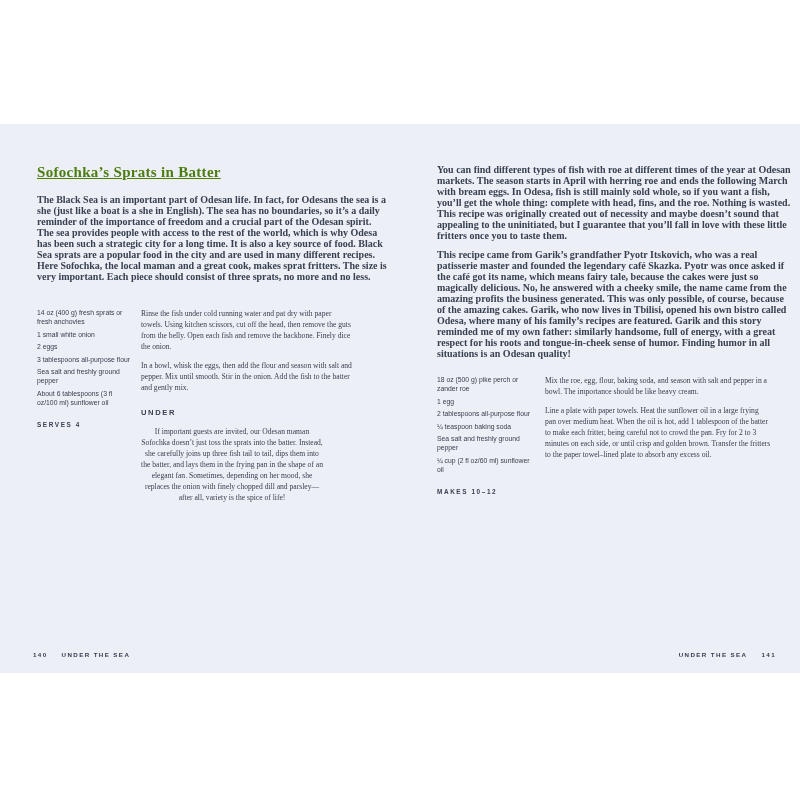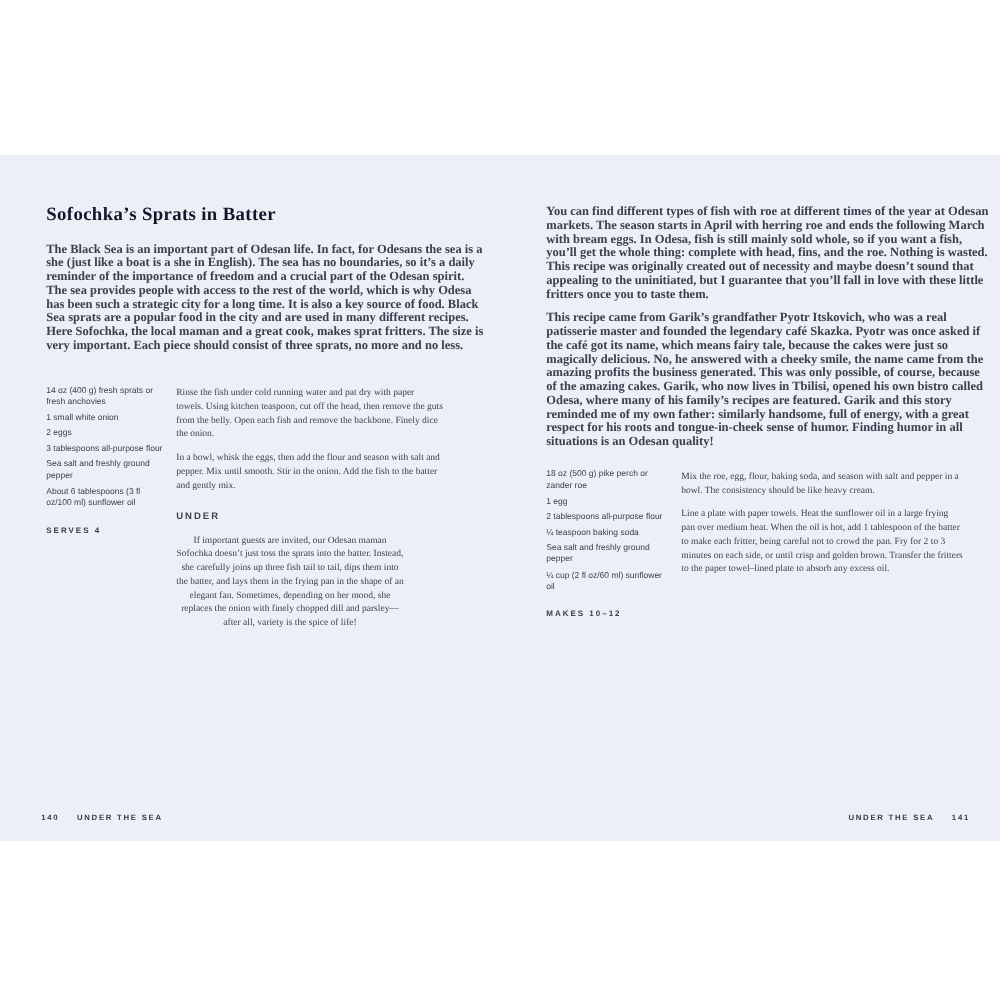--- a/index.html
+++ b/index.html
@@ -7,21 +7,22 @@
   .canvas{position:relative;width:800px;height:800px;background:#ffffff;overflow:hidden;}
   .spread{position:absolute;left:0;top:124px;width:800px;height:549px;background:#ECEFF5;}
   .page{position:absolute;top:40px;}
   .page-left{left:37px;width:350px;}
   .page-right{left:437px;width:354px;}
 
   .recipe-title{
     margin:0 0 13px 0;
     font-family:"Liberation Serif",serif;
     font-size:15px;font-weight:700;letter-spacing:.3px;
-    color:#0f172a;
+    color:#4d7c0f;
+    text-decoration:underline;
   }
   .intro p{
     margin:0 0 8px 0;
     font-size:10px;line-height:11px;
     color:#394050;font-weight:600;
   }
   .recipe-grid{display:grid;margin-top:26px;}
   .page-left .recipe-grid{grid-template-columns:104px 214px;}
   .page-right .recipe-grid{grid-template-columns:108px 226px;margin-top:16px;}
 
@@ -80,21 +81,21 @@
         <div class="ingredients">
           <p class="ing">14 oz (400 g) fresh sprats or fresh anchovies</p>
           <p class="ing">1 small white onion</p>
           <p class="ing">2 eggs</p>
           <p class="ing">3 tablespoons all-purpose flour</p>
           <p class="ing">Sea salt and freshly ground pepper</p>
           <p class="ing">About 6 tablespoons (3 fl oz/100 ml) sunflower oil</p>
           <p class="yield">SERVES 4</p>
         </div>
         <div class="method">
-          <p>Rinse the fish under cold running water and pat dry with paper towels. Using kitchen teaspoon, cut off the head, then remove the guts from the belly. Open each fish and remove the backbone. Finely dice the onion.</p>
+          <p>Rinse the fish under cold running water and pat dry with paper towels. Using kitchen scissors, cut off the head, then remove the guts from the belly. Open each fish and remove the backbone. Finely dice the onion.</p>
           <p>In a bowl, whisk the eggs, then add the flour and season with salt and pepper. Mix until smooth. Stir in the onion. Add the fish to the batter and gently mix.</p>
           <div class="note">
             <p class="note-label">UNDER</p>
             <p class="note-text">If important guests are invited, our Odesan maman Sofochka doesn’t just toss the sprats into the batter. Instead, she carefully joins up three fish tail to tail, dips them into the batter, and lays them in the frying pan in the shape of an elegant fan. Sometimes, depending on her mood, she replaces the onion with finely chopped dill and parsley—after all, variety is the spice of life!</p>
           </div>
         </div>
       </div>
     </section>
 
     <section class="page page-right">
@@ -106,21 +107,21 @@
         <div class="ingredients">
           <p class="ing">18 oz (500 g) pike perch or zander roe</p>
           <p class="ing">1 egg</p>
           <p class="ing">2 tablespoons all-purpose flour</p>
           <p class="ing">¼ teaspoon baking soda</p>
           <p class="ing">Sea salt and freshly ground pepper</p>
           <p class="ing">¼ cup (2 fl oz/60 ml) sunflower oil</p>
           <p class="yield">MAKES 10–12</p>
         </div>
         <div class="method">
-          <p>Mix the roe, egg, flour, baking soda, and season with salt and pepper in a bowl. The consistency should be like heavy cream.</p>
+          <p>Mix the roe, egg, flour, baking soda, and season with salt and pepper in a bowl. The importance should be like heavy cream.</p>
           <p>Line a plate with paper towels. Heat the sunflower oil in a large frying pan over medium heat. When the oil is hot, add 1 tablespoon of the batter to make each fritter, being careful not to crowd the pan. Fry for 2 to 3 minutes on each side, or until crisp and golden brown. Transfer the fritters to the paper towel–lined plate to absorb any excess oil.</p>
         </div>
       </div>
     </section>
 
     <div class="folio">
       <div class="folio-left">
         <span>140</span>
         <span>UNDER THE SEA</span>
       </div>

